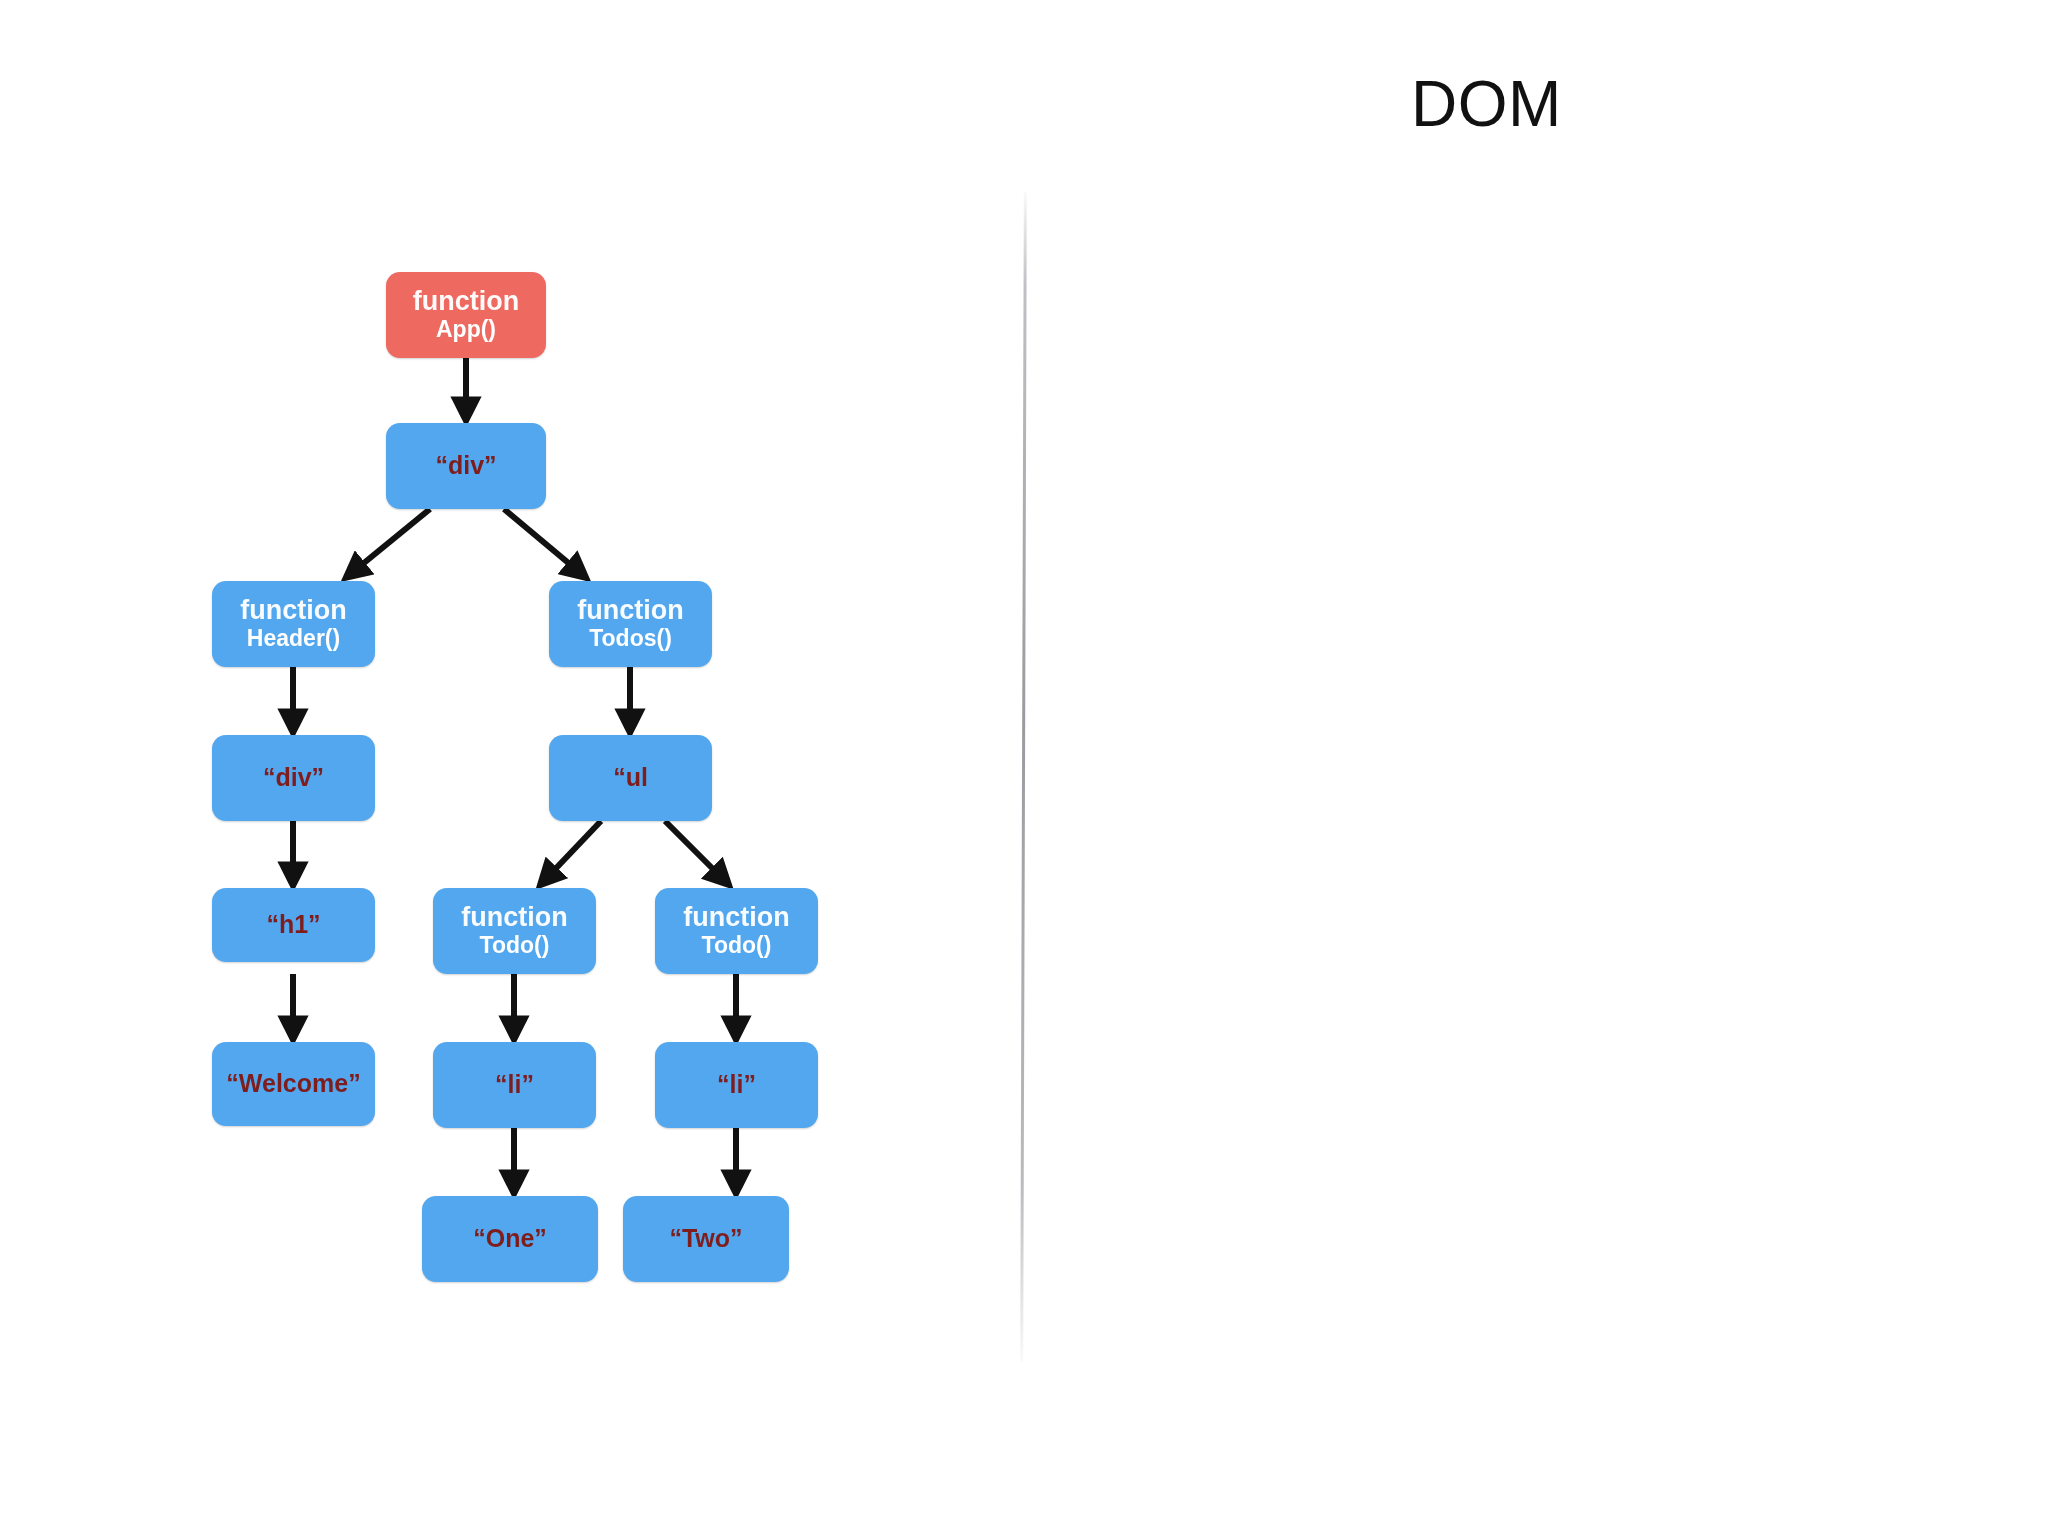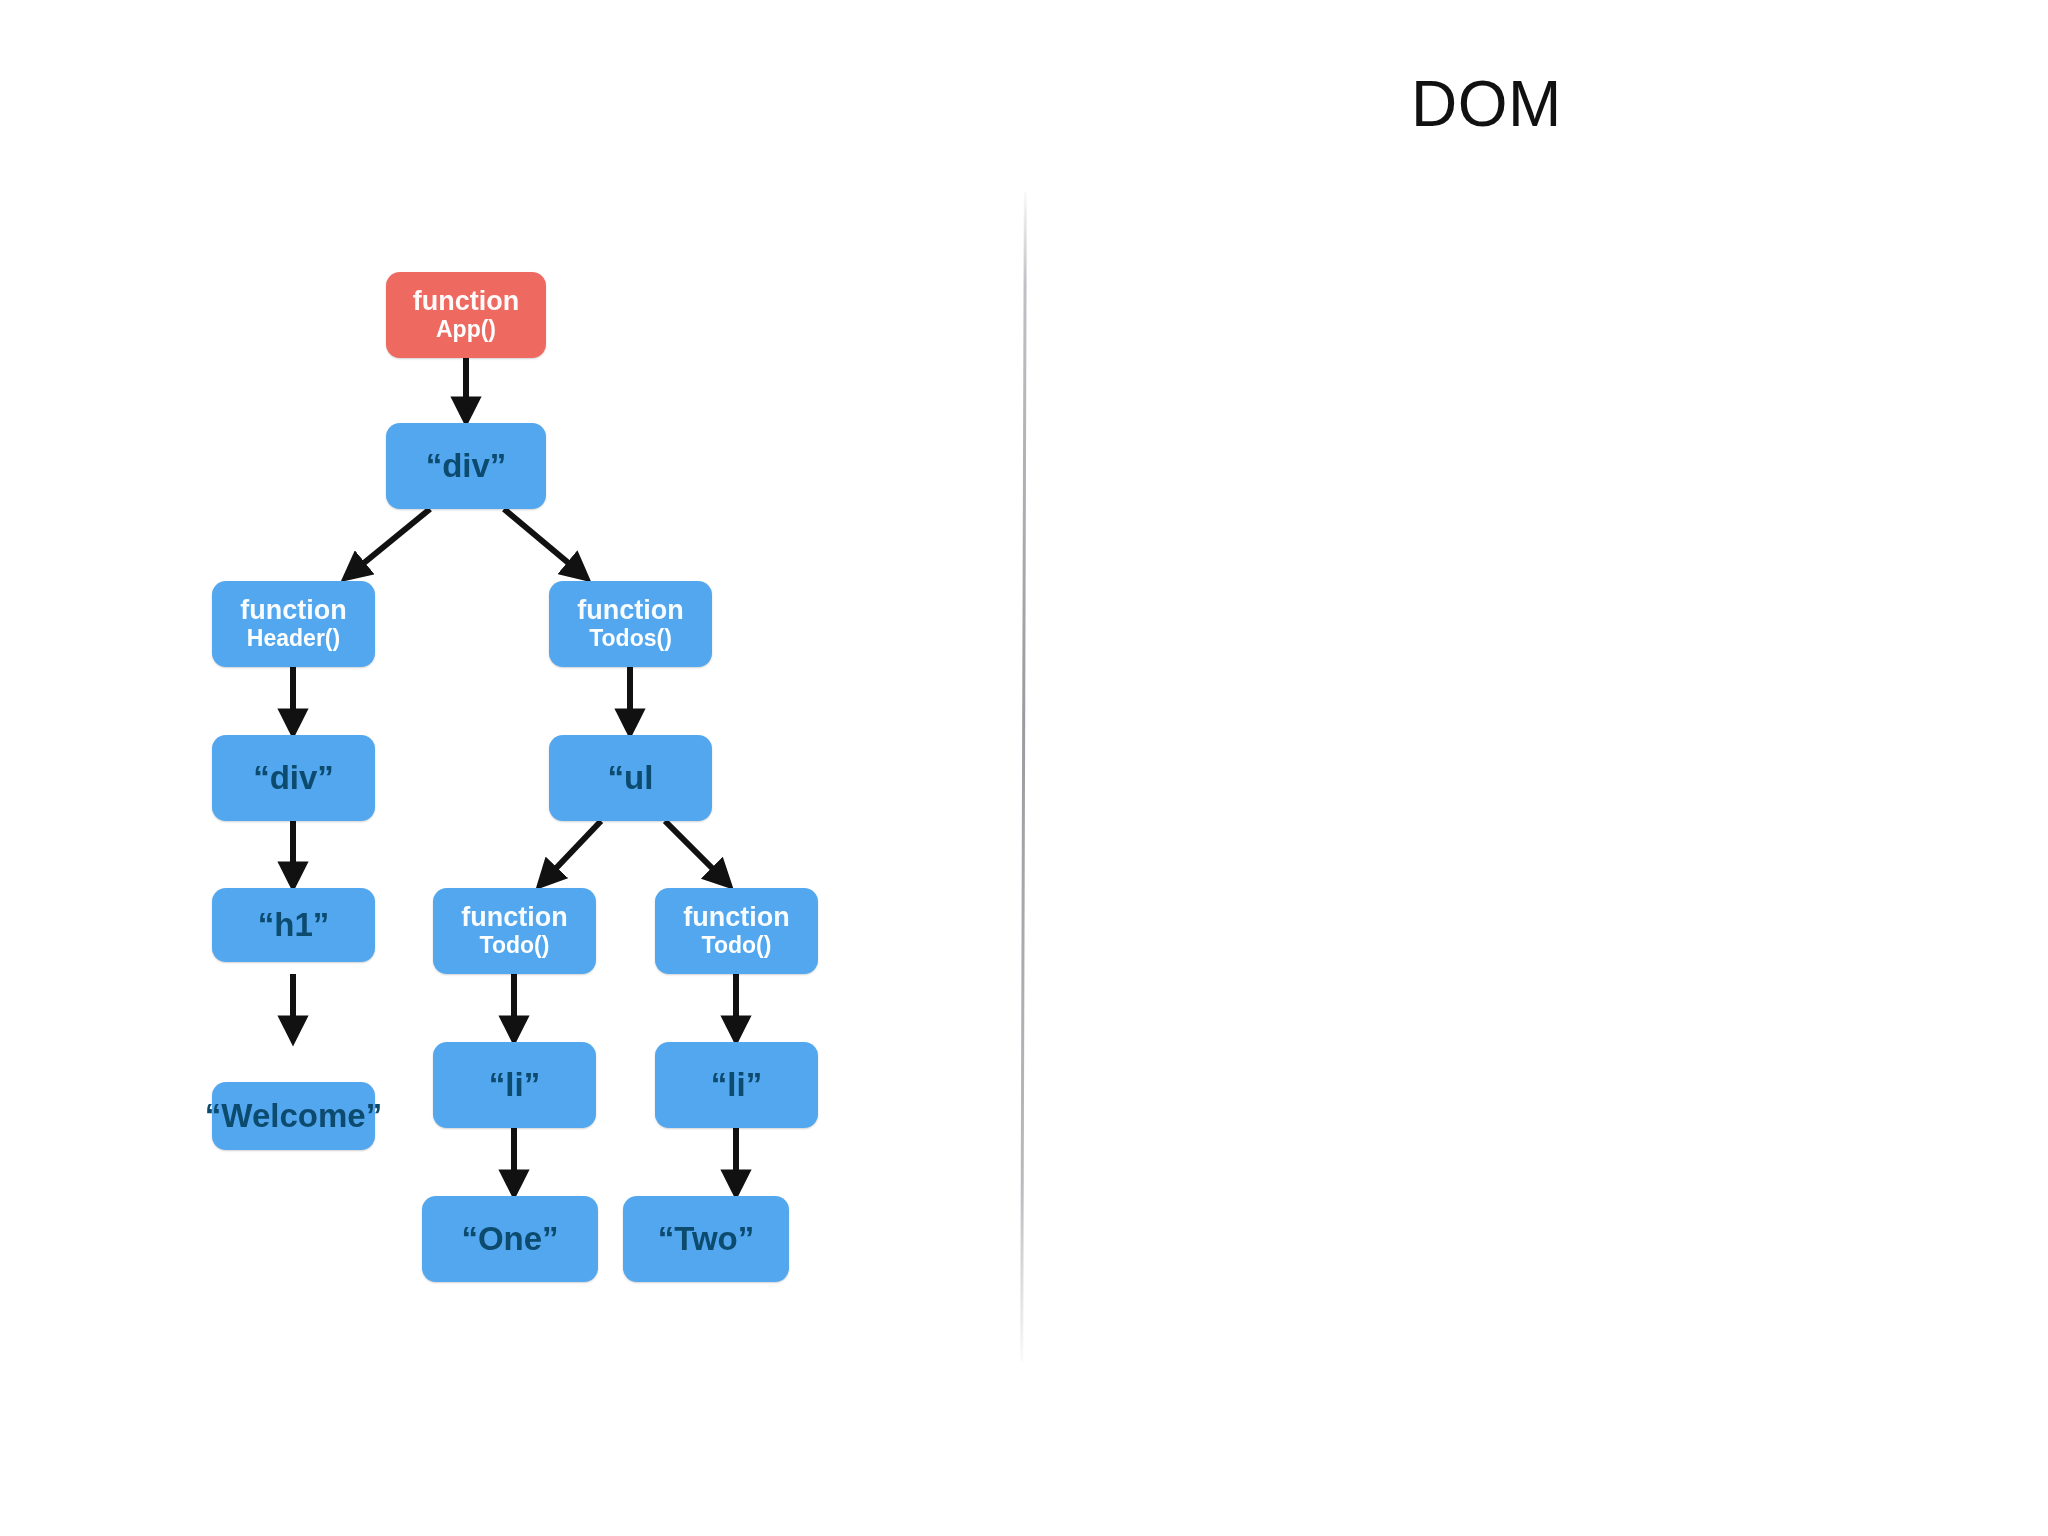--- a/index.html
+++ b/index.html
@@ -91,23 +91,23 @@
     font-family: "Liberation Sans", sans-serif;
     font-weight: 700;
     font-size: 23px;
     line-height: 1.12;
     color: #ffffff;
     margin-top: 1px;
   }
   .node .lbl {
     font-family: "Liberation Sans", sans-serif;
     font-weight: 700;
-    font-size: 33px;
+    font-size: 25px;
     line-height: 1.1;
-    color: #0c4a6e;
+    color: #7f1d1d;
   }
 </style>
 </head>
 <body>
 
 <div id="stage">
 
 
   <div class="panel-title" id="title-dom">DOM</div>
 
@@ -162,21 +162,21 @@
         <span class="lbl">“h1”</span>
       </div>
       <div class="node blue" style="left: 433px; top: 888px; width: 163px; height: 86px;">
         <span class="fn">function</span>
         <span class="nm">Todo()</span>
       </div>
       <div class="node blue" style="left: 655px; top: 888px; width: 163px; height: 86px;">
         <span class="fn">function</span>
         <span class="nm">Todo()</span>
       </div>
-      <div class="node blue" style="left: 212px; top: 1082px; width: 163px; height: 68px;">
+      <div class="node blue" style="left: 212px; top: 1042px; width: 163px; height: 84px;">
         <span class="lbl">“Welcome”</span>
       </div>
       <div class="node blue" style="left: 433px; top: 1042px; width: 163px; height: 86px;">
         <span class="lbl">“li”</span>
       </div>
       <div class="node blue" style="left: 655px; top: 1042px; width: 163px; height: 86px;">
         <span class="lbl">“li”</span>
       </div>
       <div class="node blue" style="left: 422px; top: 1196px; width: 176px; height: 86px;">
         <span class="lbl">“One”</span>

